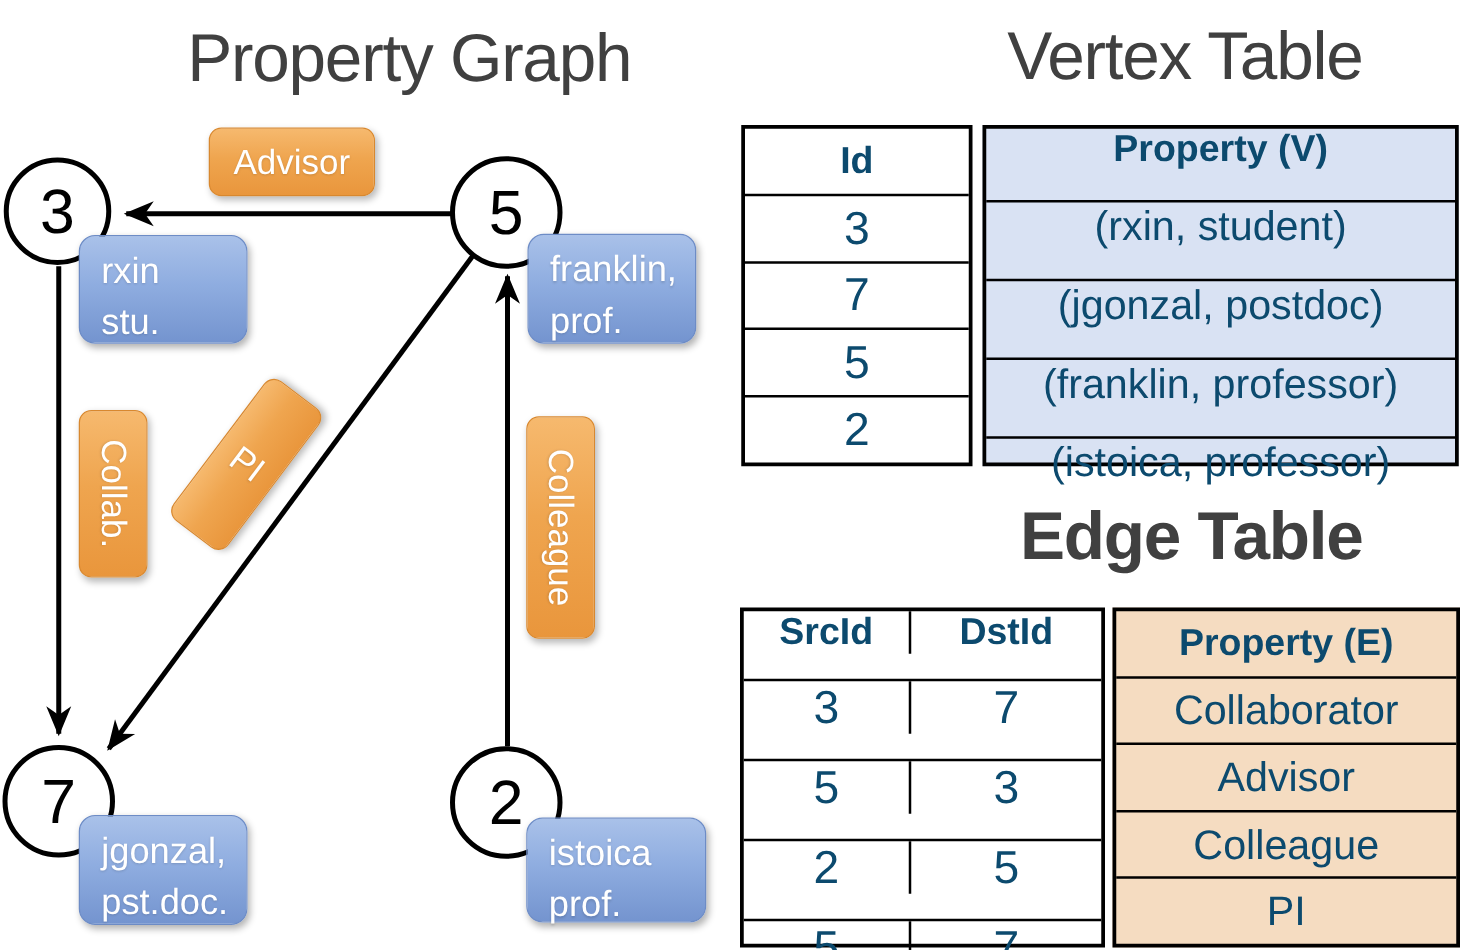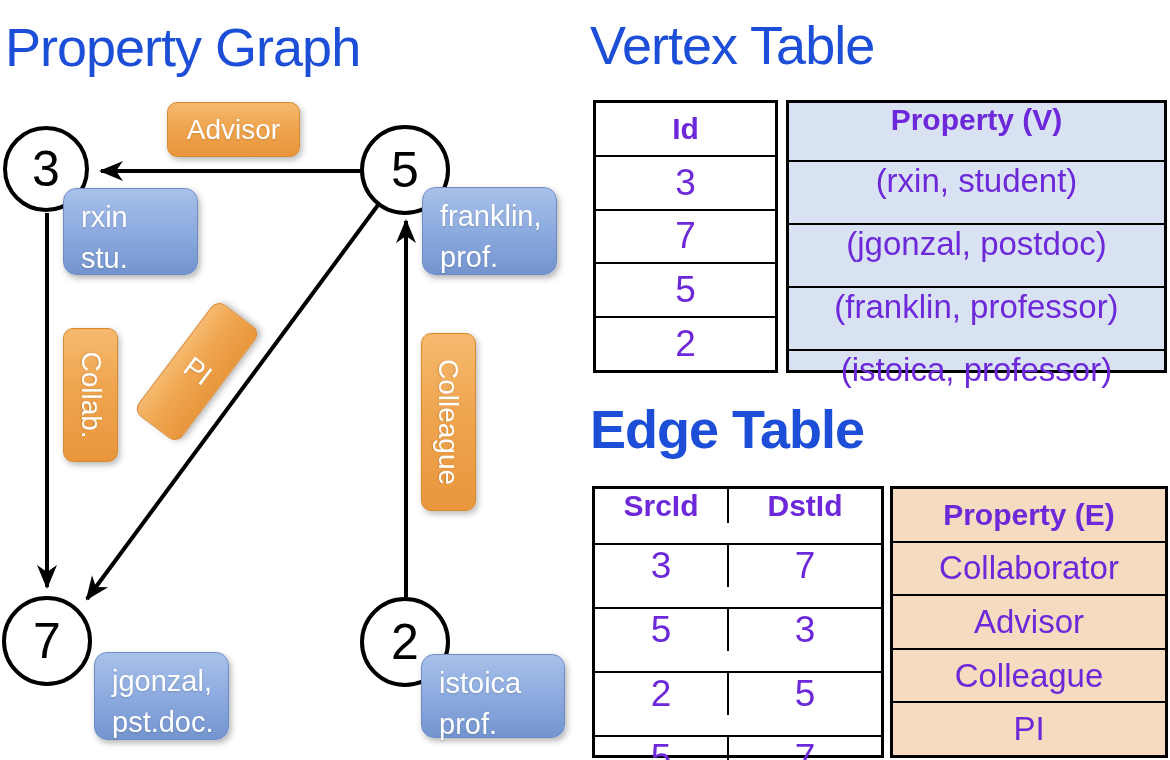--- a/index.html
+++ b/index.html
@@ -1,22 +1,22 @@
 <!DOCTYPE html>
 <html><head>
 <meta charset="utf-8">
 <style>
   html,body{margin:0;padding:0;background:#ffffff;}
   .canvas{
     position:relative;width:1170px;height:760px;overflow:hidden;
     font-family:"Liberation Sans", sans-serif;background:#ffffff;
   }
   .title{
-    position:absolute;text-align:left;font-size:54px;font-weight:400;
-    letter-spacing:-1px;color:#1d4ed8;white-space:nowrap;
+    position:absolute;text-align:right;font-size:54px;font-weight:400;
+    letter-spacing:-1px;color:#404040;white-space:nowrap;
   }
   
   .edges{position:absolute;left:0;top:0;z-index:1;}
   .gnode{
     position:absolute;z-index:2;background:#ffffff;border:4px solid #000;
     border-radius:50%;display:flex;align-items:center;justify-content:center;
     font-size:50px;font-weight:400;color:#000;box-sizing:border-box;
   }
   .propbox{
     position:absolute;z-index:3;border-radius:13px;
@@ -34,21 +34,21 @@
     box-sizing:border-box;text-shadow:0 1px 2px rgba(0,0,0,0.15);
   }
   .elabel .vert{transform:rotate(90deg);white-space:nowrap;}
   
   .dtable{
     position:absolute;display:flex;flex-direction:column;
     border:3px solid #000;box-sizing:border-box;background:#fff;
   }
   .dtable .trow{
     flex:1;display:flex;align-items:center;justify-content:center;
-    border-top:2px solid #000;font-size:33px;color:#6d28d9;text-align:center;
+    border-top:2px solid #000;font-size:33px;color:#0c4a6e;text-align:center;
   }
   .dtable .trow:first-child{border-top:none;}
   .dtable .trow.hdr{font-weight:700;font-size:30px;}
   .dtable .trow.num{font-size:37px;}
   .split .trow{padding:0;}
   .split .cell{
     flex:1;align-self:stretch;display:flex;align-items:center;justify-content:center;
   }
   .split .cell.left{flex:0 0 132px;border-right:2px solid #000;}
 </style>
@@ -85,21 +85,21 @@
   </div>
 
   <div class="propbox" style="left:63px;top:188px;width:135px;height:87px;">
     <div>rxin</div>
     <div>stu.</div>
   </div>
   <div class="propbox" style="left:422px;top:187px;width:135px;height:88px;">
     <div>franklin,</div>
     <div>prof.</div>
   </div>
-  <div class="propbox" style="left:63px;top:652px;width:135px;height:88px;margin-left:31px;">
+  <div class="propbox" style="left:63px;top:652px;width:135px;height:88px;">
     <div>jgonzal,</div>
     <div>pst.doc.</div>
   </div>
   <div class="propbox" style="left:421px;top:654px;width:144px;height:84px;">
     <div>istoica</div>
     <div>prof.</div>
   </div>
 
   <div class="elabel" style="left:167px;top:102px;width:133px;height:55px;">
     <span>Advisor</span>

